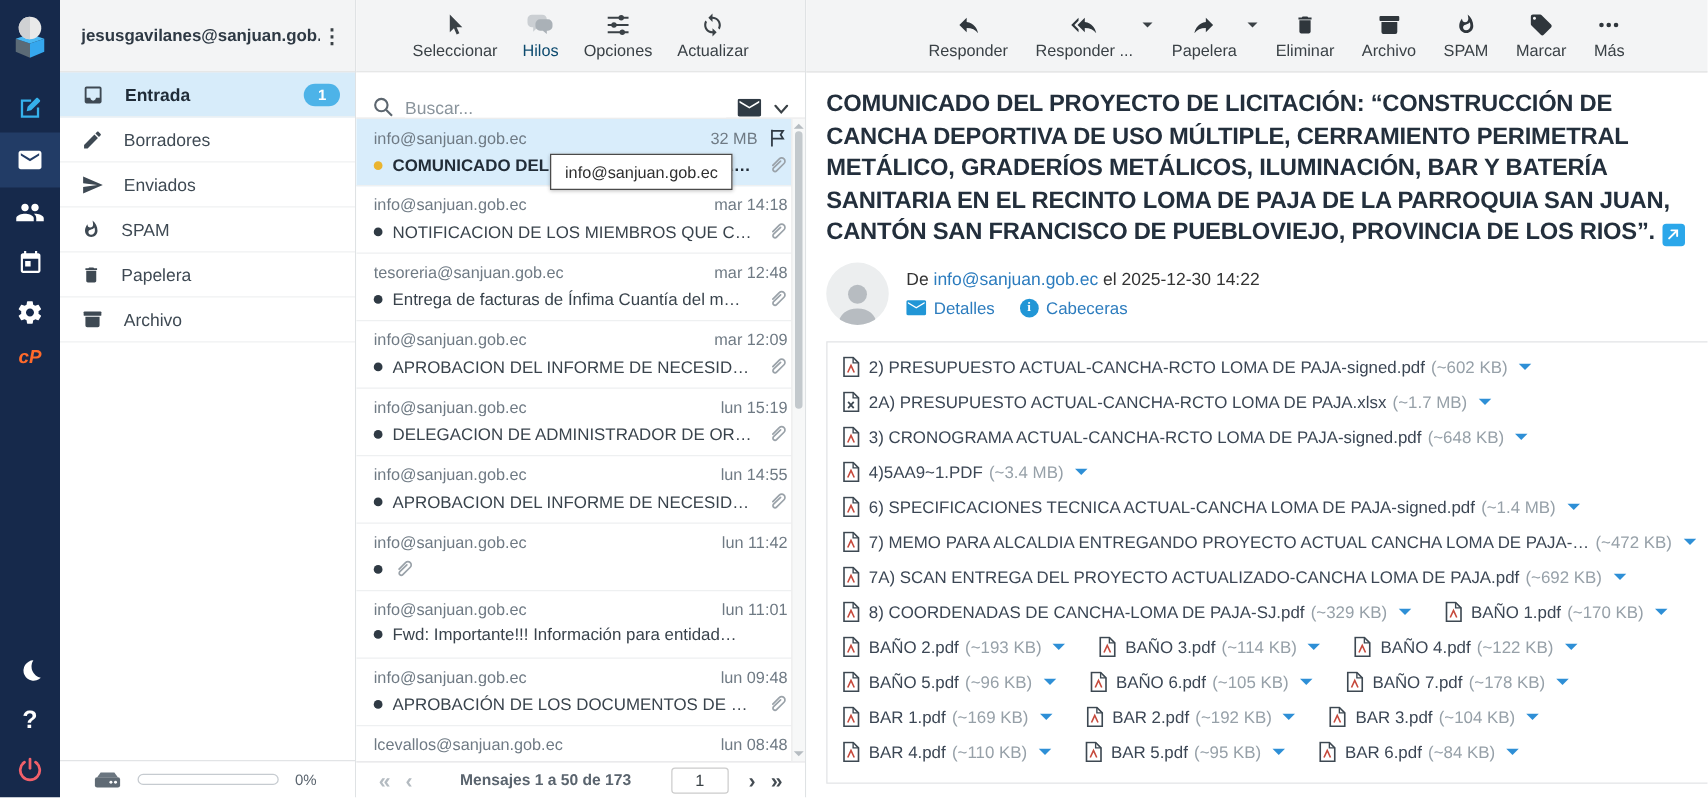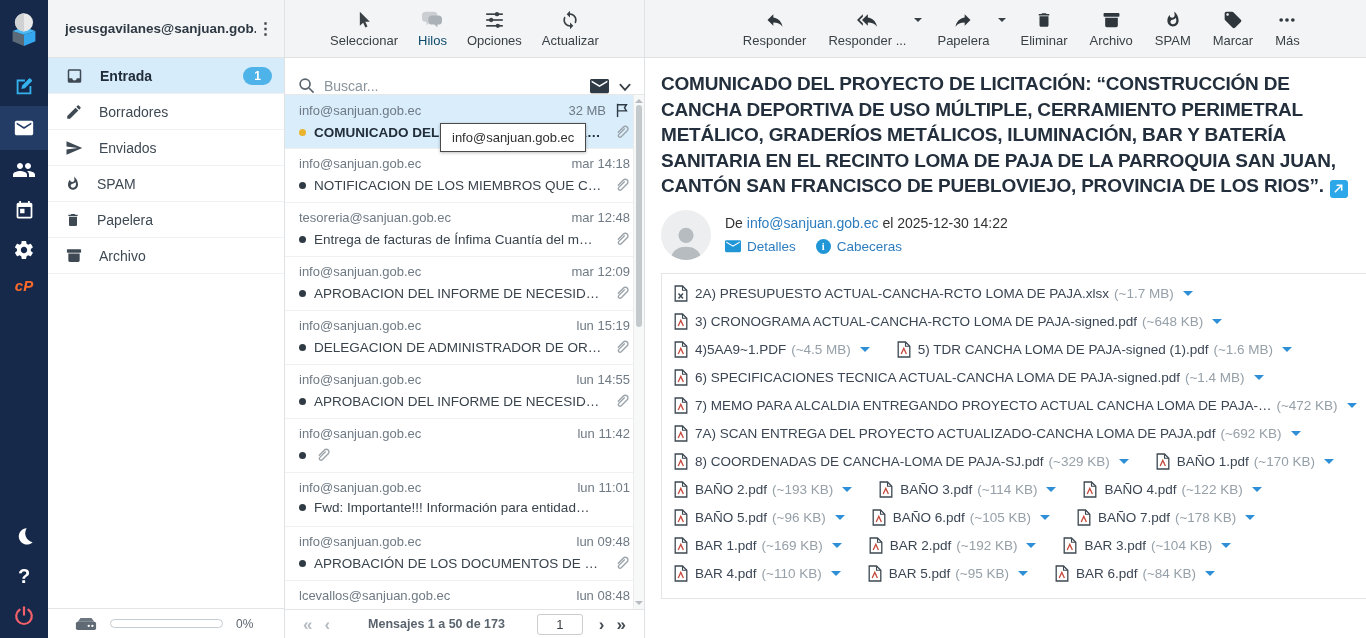--- a/index.html
+++ b/index.html
@@ -509,20 +509,32 @@
             </a>
           </div>
         </div>
       </div>
       <div class="attbox" id="attachment-rows">
           <div class="att-row">
             <span class="att">
               <svg width="14" height="17" viewBox="0 0 14 17">
                 <path d="M1.2 1h7.3l4.3 4.3V16H1.2z" fill="none" stroke="#3d4852" stroke-width="1.3"></path>
                 <path d="M8.5 1v4.3h4.3" fill="none" stroke="#3d4852" stroke-width="1.1"></path>
+                <path d="M4.2 13 6.8 7.4 9.4 13" fill="none" stroke="#c64a3d" stroke-width="1.3"></path>
+              </svg>
+              <span class="att-name">2) PRESUPUESTO ACTUAL-CANCHA-RCTO LOMA DE PAJA-signed.pdf</span>
+              <span class="att-size">(~602 KB)</span>
+              <button class="att-caret"></button>
+            </span>
+          </div>
+          <div class="att-row">
+            <span class="att">
+              <svg width="14" height="17" viewBox="0 0 14 17">
+                <path d="M1.2 1h7.3l4.3 4.3V16H1.2z" fill="none" stroke="#3d4852" stroke-width="1.3"></path>
+                <path d="M8.5 1v4.3h4.3" fill="none" stroke="#3d4852" stroke-width="1.1"></path>
                 <path d="M4.5 8.5 9 13.5 M9 8.5 4.5 13.5" stroke="#3d4852" stroke-width="1.4"></path>
               </svg>
               <span class="att-name">2A) PRESUPUESTO ACTUAL-CANCHA-RCTO LOMA DE PAJA.xlsx</span>
               <span class="att-size">(~1.7 MB)</span>
               <button class="att-caret"></button>
             </span>
           </div>
           <div class="att-row">
             <span class="att">
               <svg width="14" height="17" viewBox="0 0 14 17">
@@ -536,31 +548,21 @@
             </span>
           </div>
           <div class="att-row">
             <span class="att">
               <svg width="14" height="17" viewBox="0 0 14 17">
                 <path d="M1.2 1h7.3l4.3 4.3V16H1.2z" fill="none" stroke="#3d4852" stroke-width="1.3"></path>
                 <path d="M8.5 1v4.3h4.3" fill="none" stroke="#3d4852" stroke-width="1.1"></path>
                 <path d="M4.2 13 6.8 7.4 9.4 13" fill="none" stroke="#c64a3d" stroke-width="1.3"></path>
               </svg>
               <span class="att-name">4)5AA9~1.PDF</span>
-              <span class="att-size">(~4.5 MB)</span>
-              <button class="att-caret"></button>
-            </span>
-            <span class="att">
-              <svg width="14" height="17" viewBox="0 0 14 17">
-                <path d="M1.2 1h7.3l4.3 4.3V16H1.2z" fill="none" stroke="#3d4852" stroke-width="1.3"></path>
-                <path d="M8.5 1v4.3h4.3" fill="none" stroke="#3d4852" stroke-width="1.1"></path>
-                <path d="M4.2 13 6.8 7.4 9.4 13" fill="none" stroke="#c64a3d" stroke-width="1.3"></path>
-              </svg>
-              <span class="att-name">5) TDR CANCHA LOMA DE PAJA-signed (1).pdf</span>
-              <span class="att-size">(~1.6 MB)</span>
+              <span class="att-size">(~3.4 MB)</span>
               <button class="att-caret"></button>
             </span>
           </div>
           <div class="att-row">
             <span class="att">
               <svg width="14" height="17" viewBox="0 0 14 17">
                 <path d="M1.2 1h7.3l4.3 4.3V16H1.2z" fill="none" stroke="#3d4852" stroke-width="1.3"></path>
                 <path d="M8.5 1v4.3h4.3" fill="none" stroke="#3d4852" stroke-width="1.1"></path>
                 <path d="M4.2 13 6.8 7.4 9.4 13" fill="none" stroke="#c64a3d" stroke-width="1.3"></path>
               </svg>

